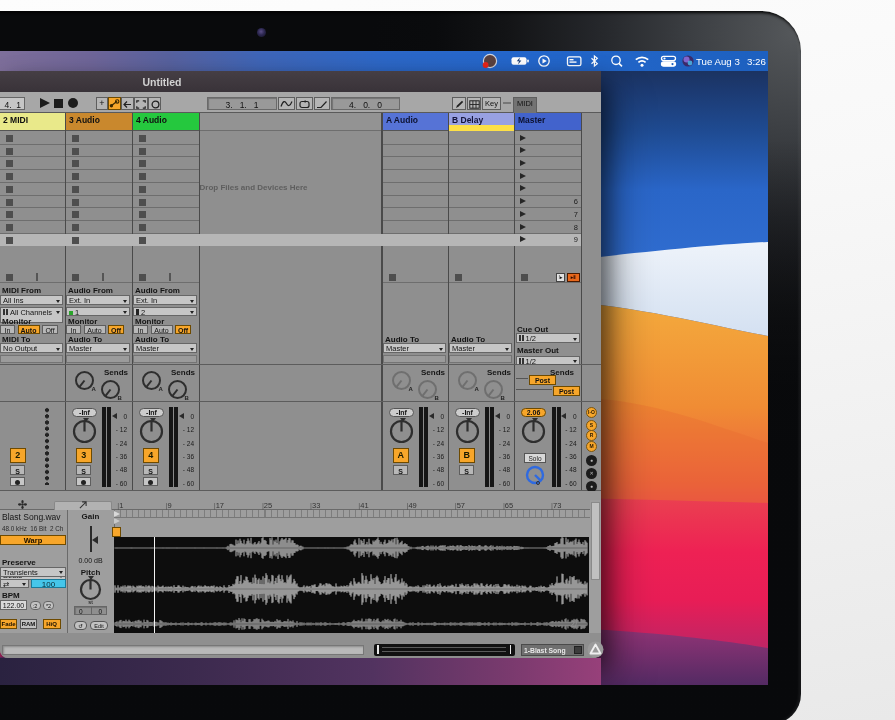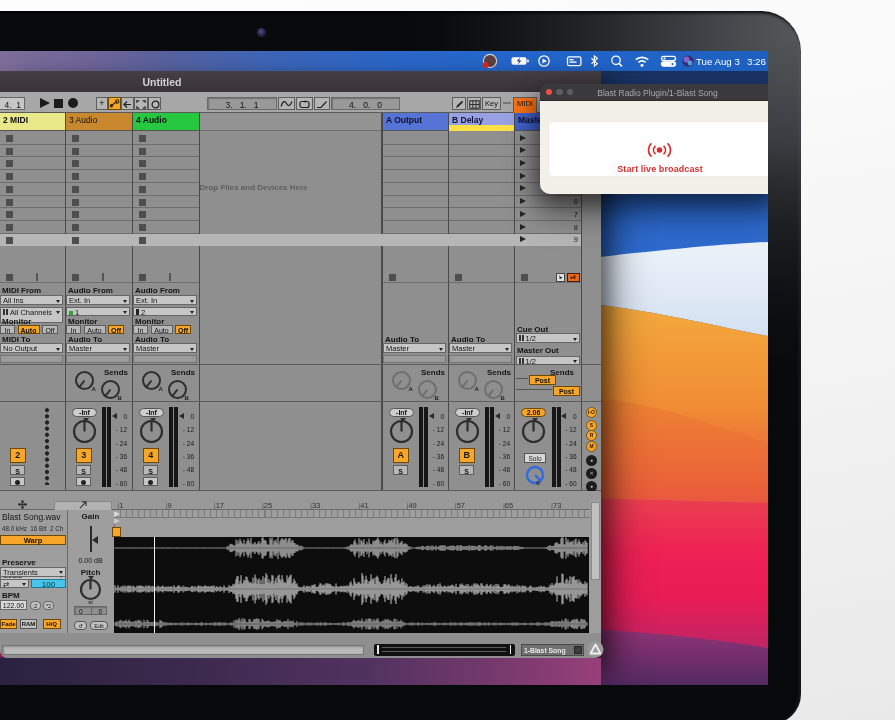--- a/index.html
+++ b/index.html
@@ -137,34 +137,34 @@
 <svg class="ab" style="left:455px;top:28.5px" width="9" height="9" viewBox="0 0 9 9">
         <path d="M1,8 L2,5.5 L7,0.8 L8.2,2 L3.4,6.8 Z" fill="#222"></path>
       </svg>
 <div class="ab" style="left:467px;top:26px;height:13px;width:14px;background:#b5b5b5;border:1px solid #5e5e5e;text-align:center;font-size:9px;line-height:11px;color:#111;"></div>
 <svg class="ab" style="left:469px;top:28.5px" width="11" height="9" viewBox="0 0 11 9">
         <rect x="0.8" y="0.8" width="9.4" height="7.4" stroke="#222" fill="none"></rect>
         <path d="M3.9,0.8 V8.2 M7,0.8 V8.2 M0.8,4.5 H10.2" stroke="#222" stroke-width="0.9"></path>
       </svg>
 <div class="ab" style="left:482px;top:26px;height:13px;width:19px;background:#b5b5b5;border:1px solid #5e5e5e;text-align:center;font-size:9px;line-height:11px;color:#111;font-size:7.5px;">Key</div>
 <div class="ab" style="left:503px;top:31px;width:8px;height:2px;background:#777;"></div>
-<div class="ab" style="left:513px;top:26px;height:23px;width:24px;background:#f97316;border:1px solid #5e5e5e;text-align:center;font-size:9px;line-height:11px;color:#111;font-size:7.5px;">MIDI</div>
+<div class="ab" style="left:513px;top:26px;height:23px;width:24px;background:#737373;border:1px solid #5e5e5e;text-align:center;font-size:9px;line-height:11px;color:#111;font-size:7.5px;">MIDI</div>
 <div class="ab" style="left:0;top:42px;width:601px;height:251px;background:#8f8f8f;"></div>
 <div class="ab" style="left:64.5px;top:42px;width:1.5px;height:378px;background:#4a4a4a;"></div>
 <div class="ab" style="left:131.5px;top:42px;width:1.5px;height:378px;background:#4a4a4a;"></div>
 <div class="ab" style="left:198.5px;top:42px;width:1.5px;height:378px;background:#4a4a4a;"></div>
 <div class="ab" style="left:447.5px;top:42px;width:1.5px;height:378px;background:#4a4a4a;"></div>
 <div class="ab" style="left:513.5px;top:42px;width:1.5px;height:378px;background:#4a4a4a;"></div>
 <div class="ab" style="left:381px;top:42px;width:2px;height:378px;background:#4a4a4a;"></div>
 <div class="ab" style="left:580.5px;top:42px;width:1.5px;height:378px;background:#4a4a4a;"></div>
 <div class="ab" style="left:0px;top:42px;width:64.5px;height:17.5px;background:#e9e98a;color:#101010;font-size:8.5px;font-weight:bold;padding:2px 0 0 3px;border-bottom:1px solid #555;">2 MIDI</div>
-<div class="ab" style="left:66px;top:42px;width:65.5px;height:17.5px;background:#c9882d;color:#101010;font-size:8.5px;font-weight:normal;padding:2px 0 0 3px;border-bottom:1px solid #555;">3 Audio</div>
+<div class="ab" style="left:66px;top:42px;width:65.5px;height:17.5px;background:#c9882d;color:#101010;font-size:8.5px;font-weight:bold;padding:2px 0 0 3px;border-bottom:1px solid #555;">3 Audio</div>
 <div class="ab" style="left:133px;top:42px;width:65.5px;height:17.5px;background:#25c83e;color:#101010;font-size:8.5px;font-weight:bold;padding:2px 0 0 3px;border-bottom:1px solid #555;">4 Audio</div>
 <div class="ab" style="left:199.5px;top:42px;width:181.5px;height:17.5px;background:#939393;border-bottom:1px solid #6e6e6e;"></div>
-<div class="ab" style="left:383px;top:42px;width:64.5px;height:17.5px;background:#5673d6;color:#0d1230;font-size:8.5px;font-weight:bold;padding:2px 0 0 3px;border-bottom:1px solid #555;">A Output</div>
+<div class="ab" style="left:383px;top:42px;width:64.5px;height:17.5px;background:#5673d6;color:#0d1230;font-size:8.5px;font-weight:bold;padding:2px 0 0 3px;border-bottom:1px solid #555;">A Audio</div>
 <div class="ab" style="left:449px;top:42px;width:64.5px;height:17.5px;background:#98a1e2;color:#14143a;font-size:8.5px;font-weight:bold;padding:2px 0 0 3px;border-bottom:6px solid #fde047;">B Delay</div>
 <div class="ab" style="left:515px;top:42px;width:65.5px;height:17.5px;background:#4263cc;color:#0d1230;font-size:8.5px;font-weight:bold;padding:2px 0 0 3px;border-bottom:1px solid #555;">Master</div>
 <div class="ab" style="left:0px;top:61px;width:64.5px;height:114.3px;background:repeating-linear-gradient(180deg,#8f8f8f 0px,#8f8f8f 11.7px,#6e6e6e 11.7px,#6e6e6e 12.7px);"></div>
 <div class="ab" style="left:66px;top:61px;width:65.5px;height:114.3px;background:repeating-linear-gradient(180deg,#8f8f8f 0px,#8f8f8f 11.7px,#6e6e6e 11.7px,#6e6e6e 12.7px);"></div>
 <div class="ab" style="left:133px;top:61px;width:65.5px;height:114.3px;background:repeating-linear-gradient(180deg,#8f8f8f 0px,#8f8f8f 11.7px,#6e6e6e 11.7px,#6e6e6e 12.7px);"></div>
 <div class="ab" style="left:383px;top:61px;width:64.5px;height:114.3px;background:repeating-linear-gradient(180deg,#8f8f8f 0px,#8f8f8f 11.7px,#6e6e6e 11.7px,#6e6e6e 12.7px);"></div>
 <div class="ab" style="left:449px;top:61px;width:64.5px;height:114.3px;background:repeating-linear-gradient(180deg,#8f8f8f 0px,#8f8f8f 11.7px,#6e6e6e 11.7px,#6e6e6e 12.7px);"></div>
 <div class="ab" style="left:515px;top:61px;width:65.5px;height:114.3px;background:repeating-linear-gradient(180deg,#8f8f8f 0px,#8f8f8f 11.7px,#6e6e6e 11.7px,#6e6e6e 12.7px);"></div>
 <div class="ab" style="left:0;top:162.6px;width:580.5px;height:12px;background:#b6b6b6;"></div>
 <div class="sq" style="left:5.5px;top:64.0px;"></div>
@@ -503,31 +503,12 @@
 <div class="ab" style="left:521px;top:572.5px;width:63px;height:12px;background:#6f6f6f;border:1px solid #4a4a4a;">
         <span style="position:absolute;left:2px;top:2px;font-size:6.8px;color:#e8e8e8;font-weight:bold;">1-Blast Song</span>
         <span style="position:absolute;right:1.5px;top:1.5px;width:8px;height:8px;background:#3c3c3c;border:1px solid #222;"></span>
       </div>
 <svg class="ab" style="left:587px;top:570px" width="17" height="17" viewBox="0 0 17 17">
         <circle cx="8.5" cy="8.5" r="8" fill="#9a9a9a"></circle>
         <path d="M8.5,3.5 L13.5,12.5 H3.5 Z" fill="none" stroke="#efefef" stroke-width="1.8" stroke-linejoin="round"></path>
       </svg>
 </div>
 <div class="ab" style="left:0;top:607px;width:601px;height:27px;background:linear-gradient(90deg,#2a2240 0%,#3c2a4e 32%,#523360 62%,#7a3a6e 85%,#97407a 100%);"></div>
-<div style="position:absolute;left:540px;top:33px;width:240px;height:110px;box-shadow:-4px 10px 22px rgba(0,0,0,.45), 0 18px 36px rgba(0,0,0,.35);border-radius:8px 8px 10px 10px;">
-<div class="ab" style="left:0;top:0;width:240px;height:16.5px;background:#3a393b;border-radius:8px 8px 0 0;border-bottom:1px solid #2a2a2a;"></div>
-<div class="ab" style="left:5.5px;top:4.8px;width:6.5px;height:6.5px;border-radius:50%;background:#ee4f43;"></div>
-<div class="ab" style="left:16.0px;top:4.8px;width:6.5px;height:6.5px;border-radius:50%;background:#5f5f5f;"></div>
-<div class="ab" style="left:26.5px;top:4.8px;width:6.5px;height:6.5px;border-radius:50%;background:#5f5f5f;"></div>
-<div class="ab" style="left:30px;top:4px;width:175px;text-align:center;font-size:8.5px;color:#a9a9a9;white-space:nowrap;">Blast Radio Plugin/1-Blast Song</div>
-<div class="ab" style="left:0;top:16.5px;width:240px;height:93.5px;background:#f2f0e9;border-radius:0 0 10px 10px;"></div>
-<div class="ab" style="left:9px;top:38px;width:231px;height:54px;background:#fff;border-radius:4px;box-shadow:0 0 2px rgba(0,0,0,.08);"></div>
-<svg class="ab" style="left:106px;top:57px" width="27" height="18" viewBox="0 0 32 22">
-        <g stroke="#db2b28" stroke-width="2.1" fill="none" stroke-linecap="round">
-          <path d="M10.5,6.5 A6.5,6.5 0 0,0 10.5,15.5"></path>
-          <path d="M5.5,3.5 A11,11 0 0,0 5.5,18.5"></path>
-          <path d="M21.5,6.5 A6.5,6.5 0 0,1 21.5,15.5"></path>
-          <path d="M26.5,3.5 A11,11 0 0,1 26.5,18.5"></path>
-        </g>
-        <circle cx="16" cy="11" r="3.4" fill="#db2b28"></circle>
-      </svg>
-<div class="ab" style="left:0px;top:80px;width:240px;text-align:center;font-size:9px;font-weight:bold;color:#d6332f;letter-spacing:.1px;">Start live broadcast</div>
-</div>
 </div>
 </body></html>

